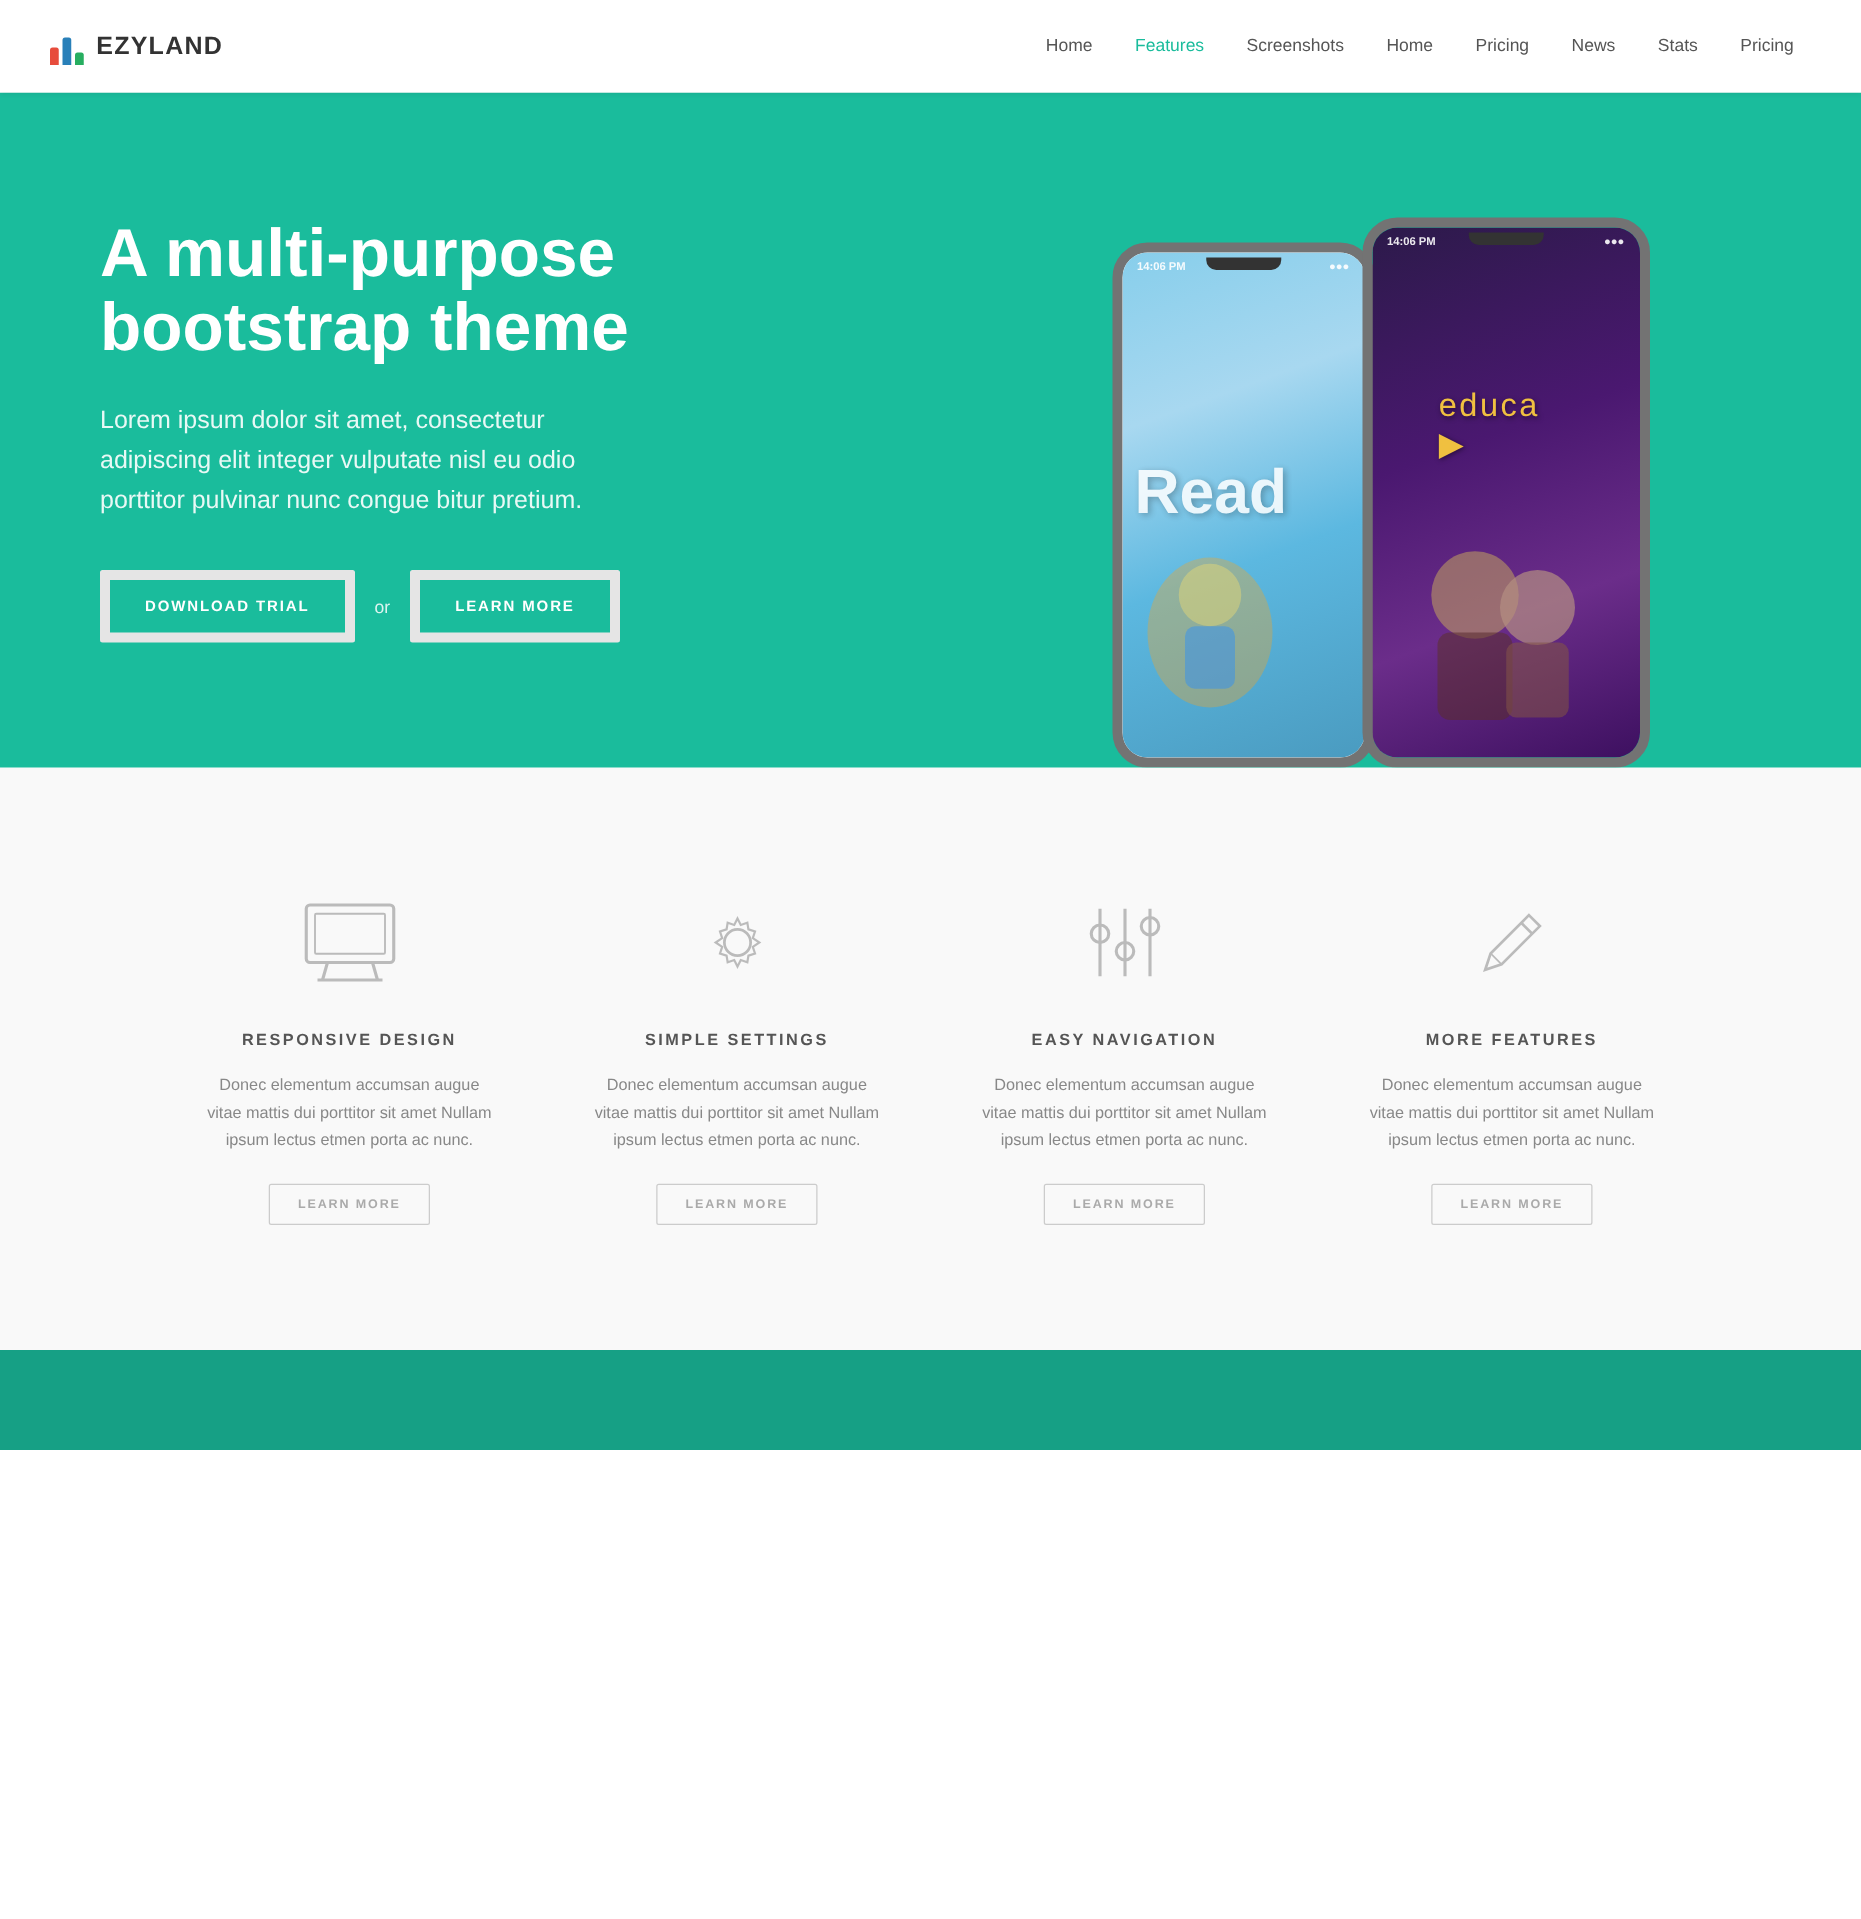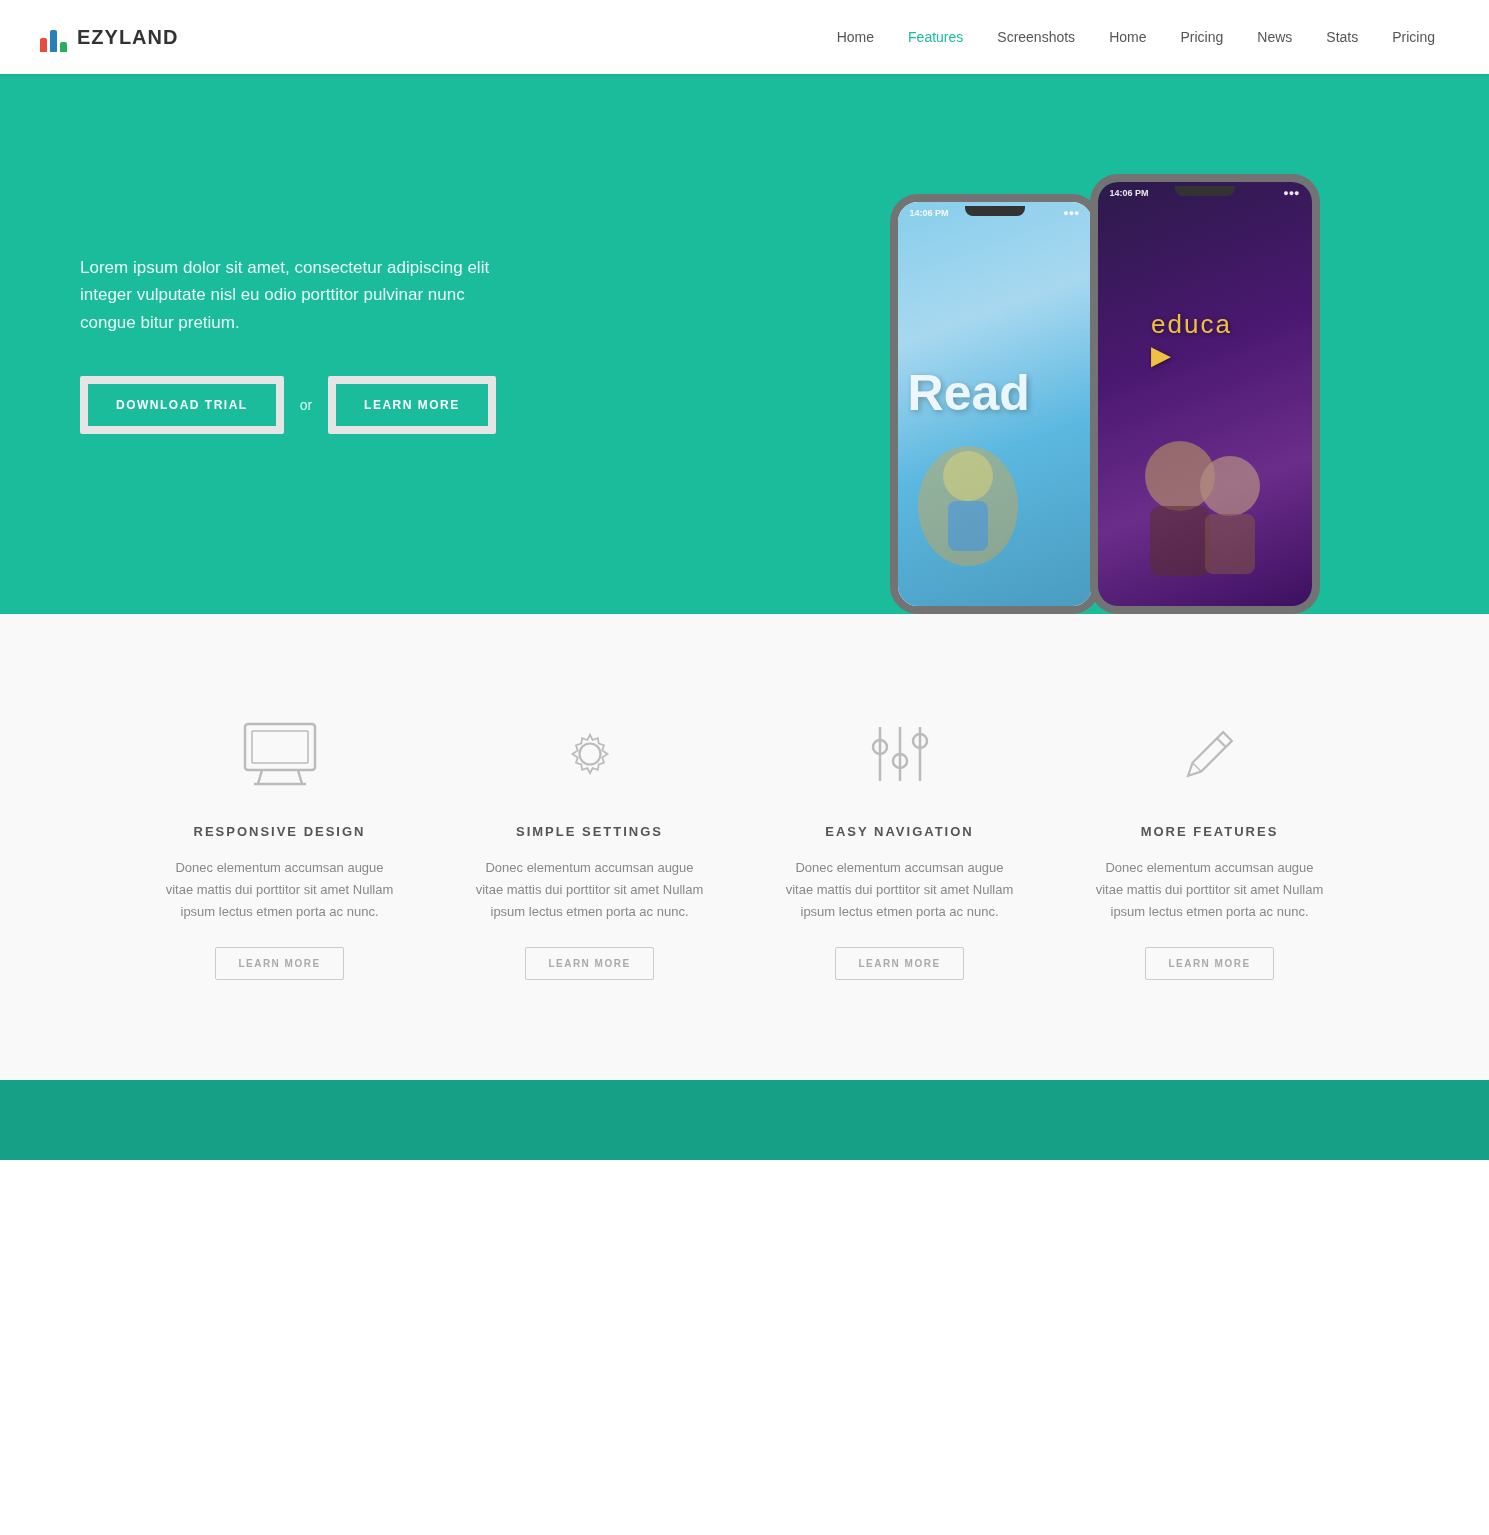--- a/index.html
+++ b/index.html
@@ -75,21 +75,21 @@
       z-index: 2;
     }
     .hero-title {
       font-size: 54px;
       font-weight: 900;
       color: #fff;
       line-height: 1.1;
       margin-bottom: 28px;
     }
     .hero-subtitle {
-      font-size: 17px;
+      font-size: 20px;
       color: rgba(255,255,255,0.9);
       line-height: 1.6;
       margin-bottom: 40px;
       max-width: 420px;
     }
     .hero-buttons {
       display: flex;
       align-items: center;
       gap: 16px;
     }
@@ -296,20 +296,21 @@
     <li><a href="#">Home</a></li>
     <li><a href="#">Pricing</a></li>
     <li><a href="#">News</a></li>
     <li><a href="#">Stats</a></li>
     <li><a href="#">Pricing</a></li>
   </ul>
 </nav>
 
 <section class="hero">
   <div class="hero-content">
+    <h1 class="hero-title">A multi-purpose bootstrap theme</h1>
     <p class="hero-subtitle">Lorem ipsum dolor sit amet, consectetur adipiscing elit integer vulputate nisl eu odio porttitor pulvinar nunc congue bitur pretium.</p>
     <div class="hero-buttons">
       <button class="btn-outline">DOWNLOAD TRIAL</button>
       <span class="btn-or">or</span>
       <button class="btn-outline">LEARN MORE</button>
     </div>
   </div>
   <div class="hero-image-area">
     <div class="phones-container">
 

